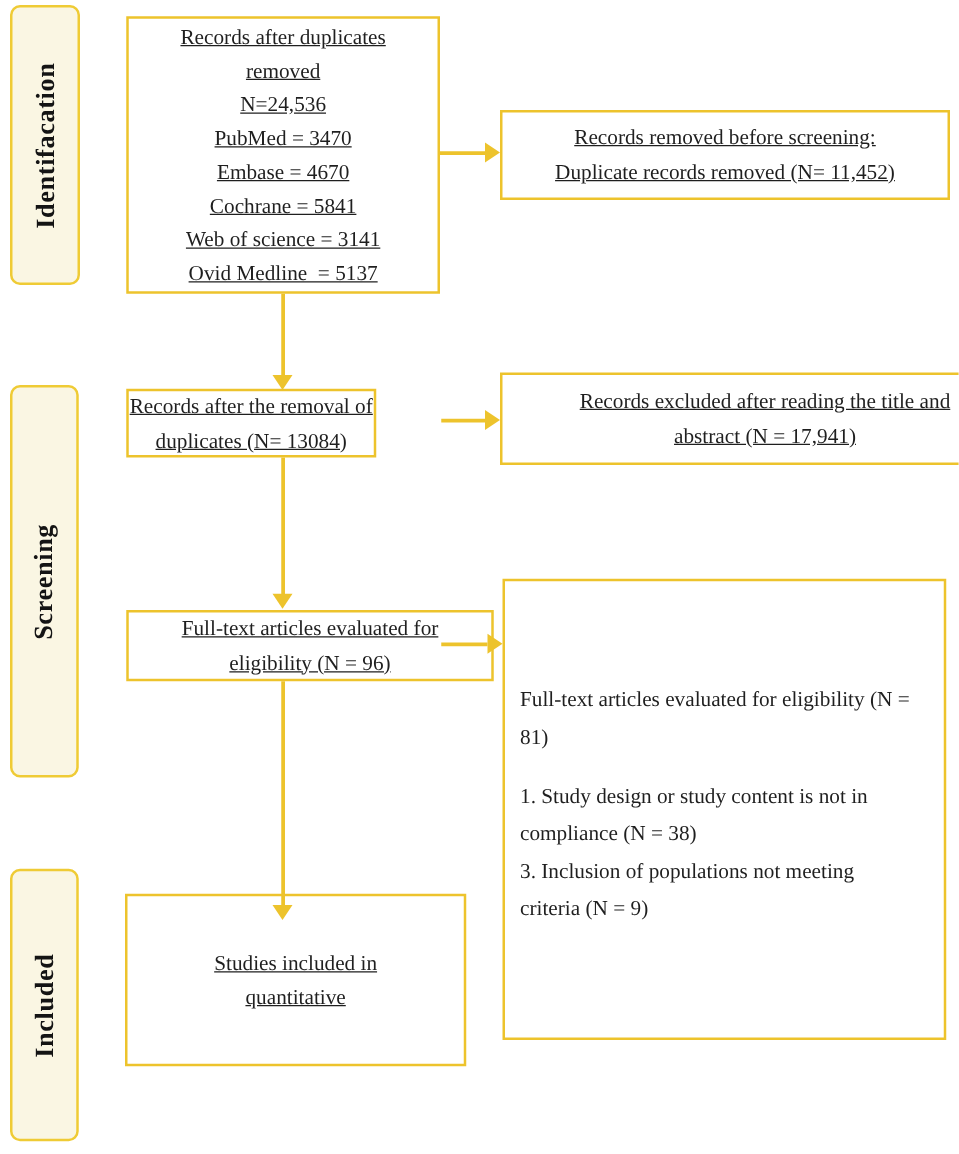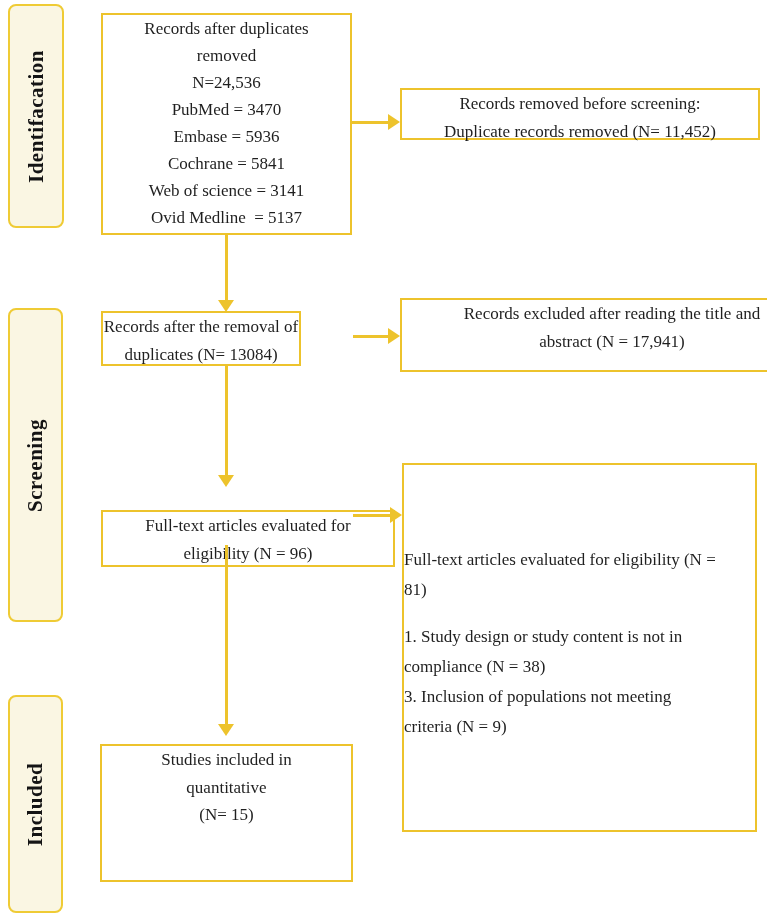--- a/index.html
+++ b/index.html
@@ -31,30 +31,31 @@
   
   .box{
     position:absolute;
     background:#ffffff;
     border:2px solid #edc32c;
     box-sizing:border-box;
     font-size:17px;
   }
   .box.center{
     display:flex;flex-direction:column;
-    align-items:center;
+    justify-content:center;align-items:center;
     text-align:center;
+    text-decoration:underline;
   }
   .line{white-space:pre-wrap;width:100%;}
   .b1 .line{line-height:27px;}
   .b2 .line,.b3 .line,.rb1 .line,.rb2 .line{line-height:28px;}
   .b4 .line{line-height:27.5px;}
   .rb3{
     text-align:left;
-    padding:80px 14px 0 0;
+    padding:80px 14px 0 12px;
   }
   .rb3 .line{line-height:30px;min-height:30px;}
   .rb3 .spacer{height:17px;}
   
   .vline,.hline{position:absolute;background:#edc32c;}
   .head-down{
     position:absolute;width:0;height:0;
     border-left:8px solid transparent;
     border-right:8px solid transparent;
     border-top:12px solid #edc32c;
@@ -79,60 +80,59 @@
   </div>
   <div class="stage" style="left:8px;top:695px;width:55px;height:218px;">
     <span class="vtext">Included</span>
   </div>
 
   <div class="box center b1" style="left:101px;top:13px;width:251px;height:222px;">
     <div class="line">Records after duplicates</div>
     <div class="line">removed</div>
     <div class="line">N=24,536</div>
     <div class="line">PubMed = 3470</div>
-    <div class="line">Embase = 5936</div>
+    <div class="line">Embase = 4670</div>
     <div class="line">Cochrane = 5841</div>
     <div class="line">Web of science = 3141</div>
     <div class="line">Ovid Medline  = 5137</div>
   </div>
 
-  <div class="box center rb1" style="left:400px;top:88px;width:360px;height:52px;">
+  <div class="box center rb1" style="left:400px;top:88px;width:360px;height:72px;">
     <div class="line">Records removed before screening:</div>
     <div class="line">Duplicate records removed (N= 11,452)</div>
   </div>
 
   <div class="box center b2" style="left:101px;top:311px;width:200px;height:55px;">
     <div class="line">Records after the removal of</div>
     <div class="line">duplicates (N= 13084)</div>
   </div>
 
   <div class="box center rb2" style="left:400px;top:298px;width:424px;height:74px;">
     <div class="line">Records excluded after reading the title and</div>
     <div class="line">abstract (N = 17,941)</div>
   </div>
 
-  <div class="box center b3" style="left:101px;top:488px;width:294px;height:57px;margin-top:22px;">
+  <div class="box center b3" style="left:101px;top:488px;width:294px;height:57px;">
     <div class="line">Full-text articles evaluated for</div>
     <div class="line">eligibility (N = 96)</div>
   </div>
 
   <div class="box rb3" style="left:402px;top:463px;width:355px;height:369px;">
     <div class="line">Full-text articles evaluated for eligibility (N =</div>
     <div class="line">81)</div>
     <div class="spacer"></div>
     <div class="line">1. Study design or study content is not in</div>
     <div class="line">compliance (N = 38)</div>
     <div class="line">3. Inclusion of populations not meeting</div>
     <div class="line">criteria (N = 9)</div>
   </div>
 
-  <div class="box center b4" style="left:100px;top:744px;width:253px;height:138px;">
+  <div class="box center b4" style="left:100px;top:715px;width:273px;height:138px;">
     <div class="line">Studies included in</div>
     <div class="line">quantitative</div>
-    <div class="line">(N= 15)</div>
   </div>
 
   <div class="vline" style="left:225px;top:235px;width:3px;height:66px;"></div>
   <div class="head-down" style="left:218px;top:300px;"></div>
 
   <div class="hline" style="left:352px;top:121px;width:36px;height:3px;"></div>
   <div class="head-right" style="left:388px;top:114px;"></div>
 
   <div class="hline" style="left:353px;top:335px;width:35px;height:3px;"></div>
   <div class="head-right" style="left:388px;top:328px;"></div>

